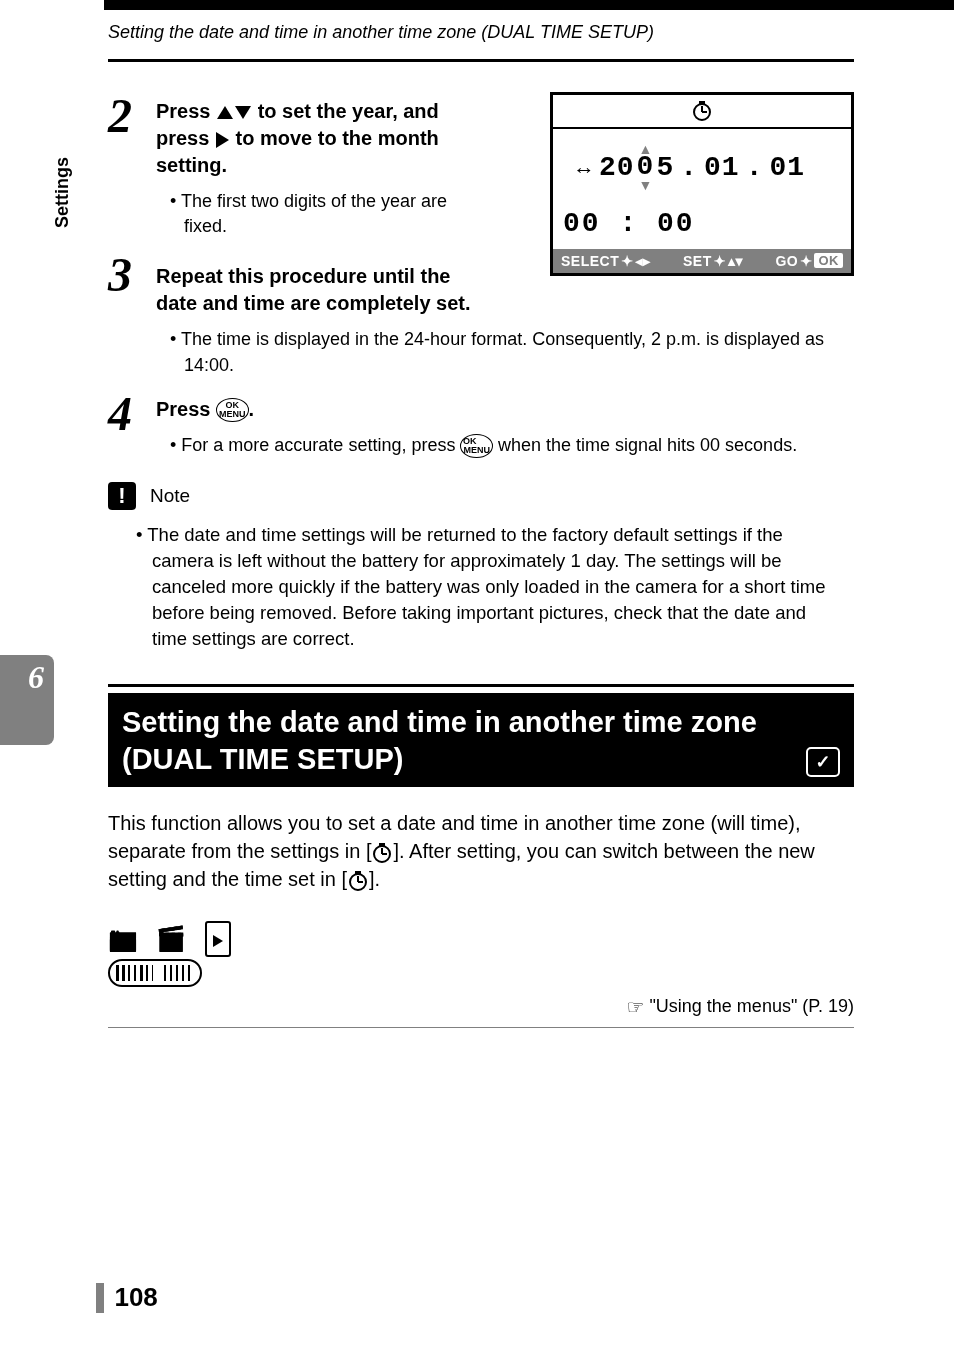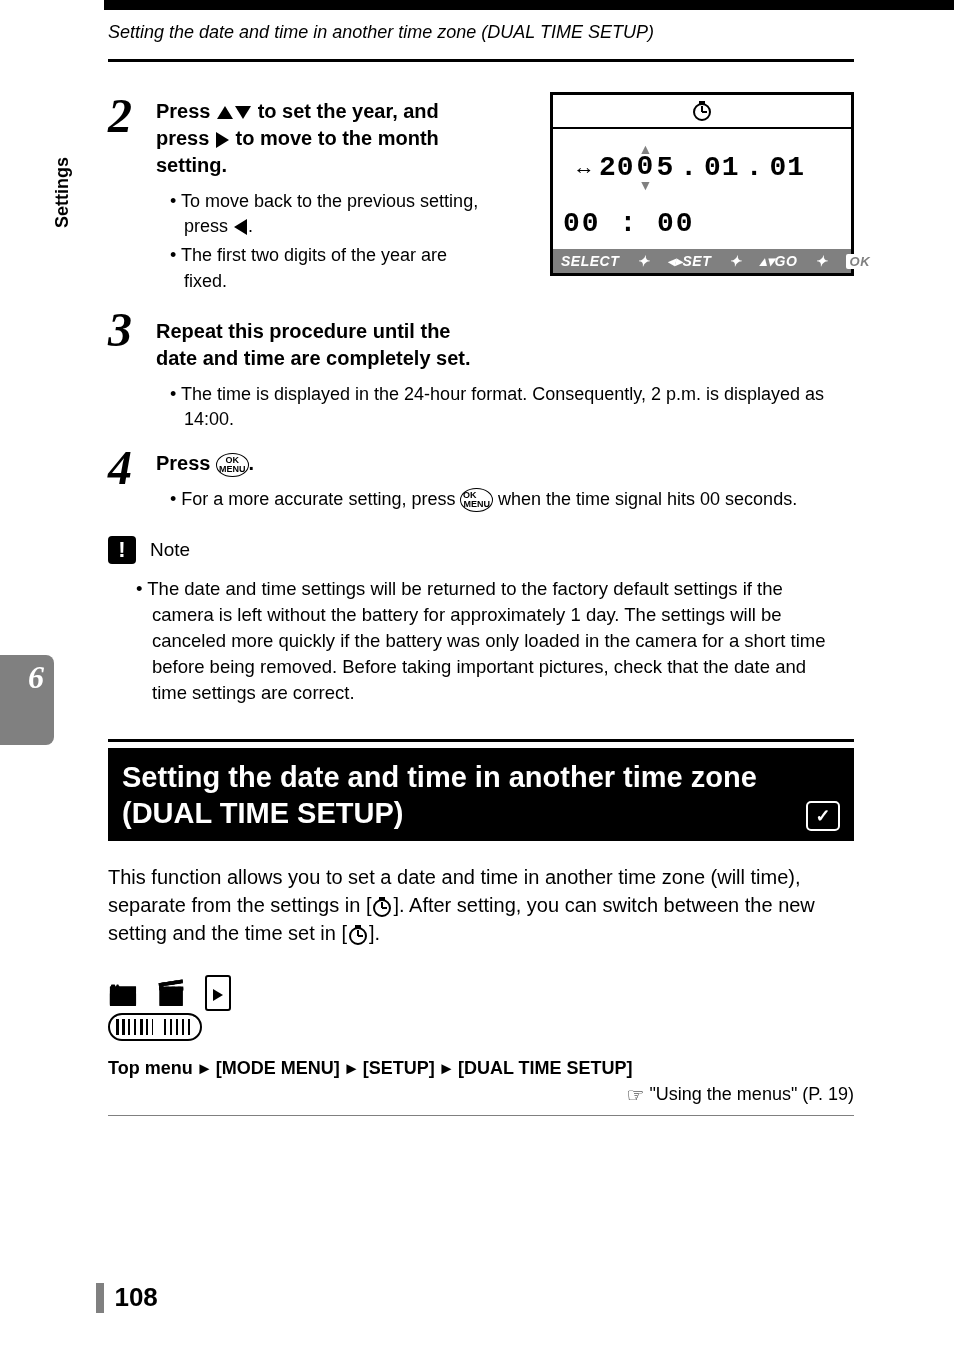--- a/index.html
+++ b/index.html
@@ -136,23 +136,22 @@
       font-family: Arial, sans-serif;
       font-size: 14px;
       font-weight: bold;
       padding: 4px 8px;
       display: flex;
       justify-content: space-between;
       letter-spacing: 0.5px;
     }
     .lcd-footer-item {
       display: inline-flex;
-      align-items: flex-end;
-      gap: 18px;
-      font-style: italic;
+      align-items: center;
+      gap: 2px;
     }
     .ok-box {
       background: #fff;
       color: #808080;
       padding: 0 4px;
       border-radius: 2px;
       font-size: 13px;
     }
     .note-header {
       display: flex;
@@ -477,24 +476,20 @@
       <div class="step-num">2</div>
       <div class="step-body-narrow">
         <div class="step-instruction">
           <span>Press</span>
           <span class="tri-up"></span><span class="tri-down"></span>
           <span>to set the year, and press</span>
           <span class="tri-right"></span>
           <span>to move to the month setting.</span>
         </div>
         <ul class="bullet-list">
-          <li>
-            <span>To move back to the previous setting, press</span>
-            <span class="tri-left"></span><span>.</span>
-          </li>
           <li>The first two digits of the year are fixed.</li>
         </ul>
       </div>
     </div>
 
     <div class="step-block">
       <div class="step-num">3</div>
       <div class="step-body">
         <div class="step-instruction step-body-narrow">Repeat this procedure until the date and time are completely set.</div>
         <ul class="bullet-list">
@@ -547,29 +542,20 @@
 
   <div class="mode-icons">
     <div class="icon-row">
       <span class="camera-icon"></span>
       <span class="movie-icon"></span>
       <span class="play-icon"></span>
     </div>
     <span class="dial-icon"></span>
   </div>
 
-  <div class="breadcrumb">
-    <span>Top menu</span>
-    <span class="nav-sep">▸</span>
-    <span>[MODE MENU]</span>
-    <span class="nav-sep">▸</span>
-    <span>[SETUP]</span>
-    <span class="nav-sep">▸</span>
-    <span>[DUAL TIME SETUP]</span>
-  </div>
   <div class="breadcrumb-ref">
     <span class="hand-icon">☞</span>
     <span>"Using the menus" (P. 19)</span>
   </div>
   <div class="breadcrumb-divider"></div>
 
 </div>
 
 <div class="page-foot">
   <span class="page-foot-bar"></span>

